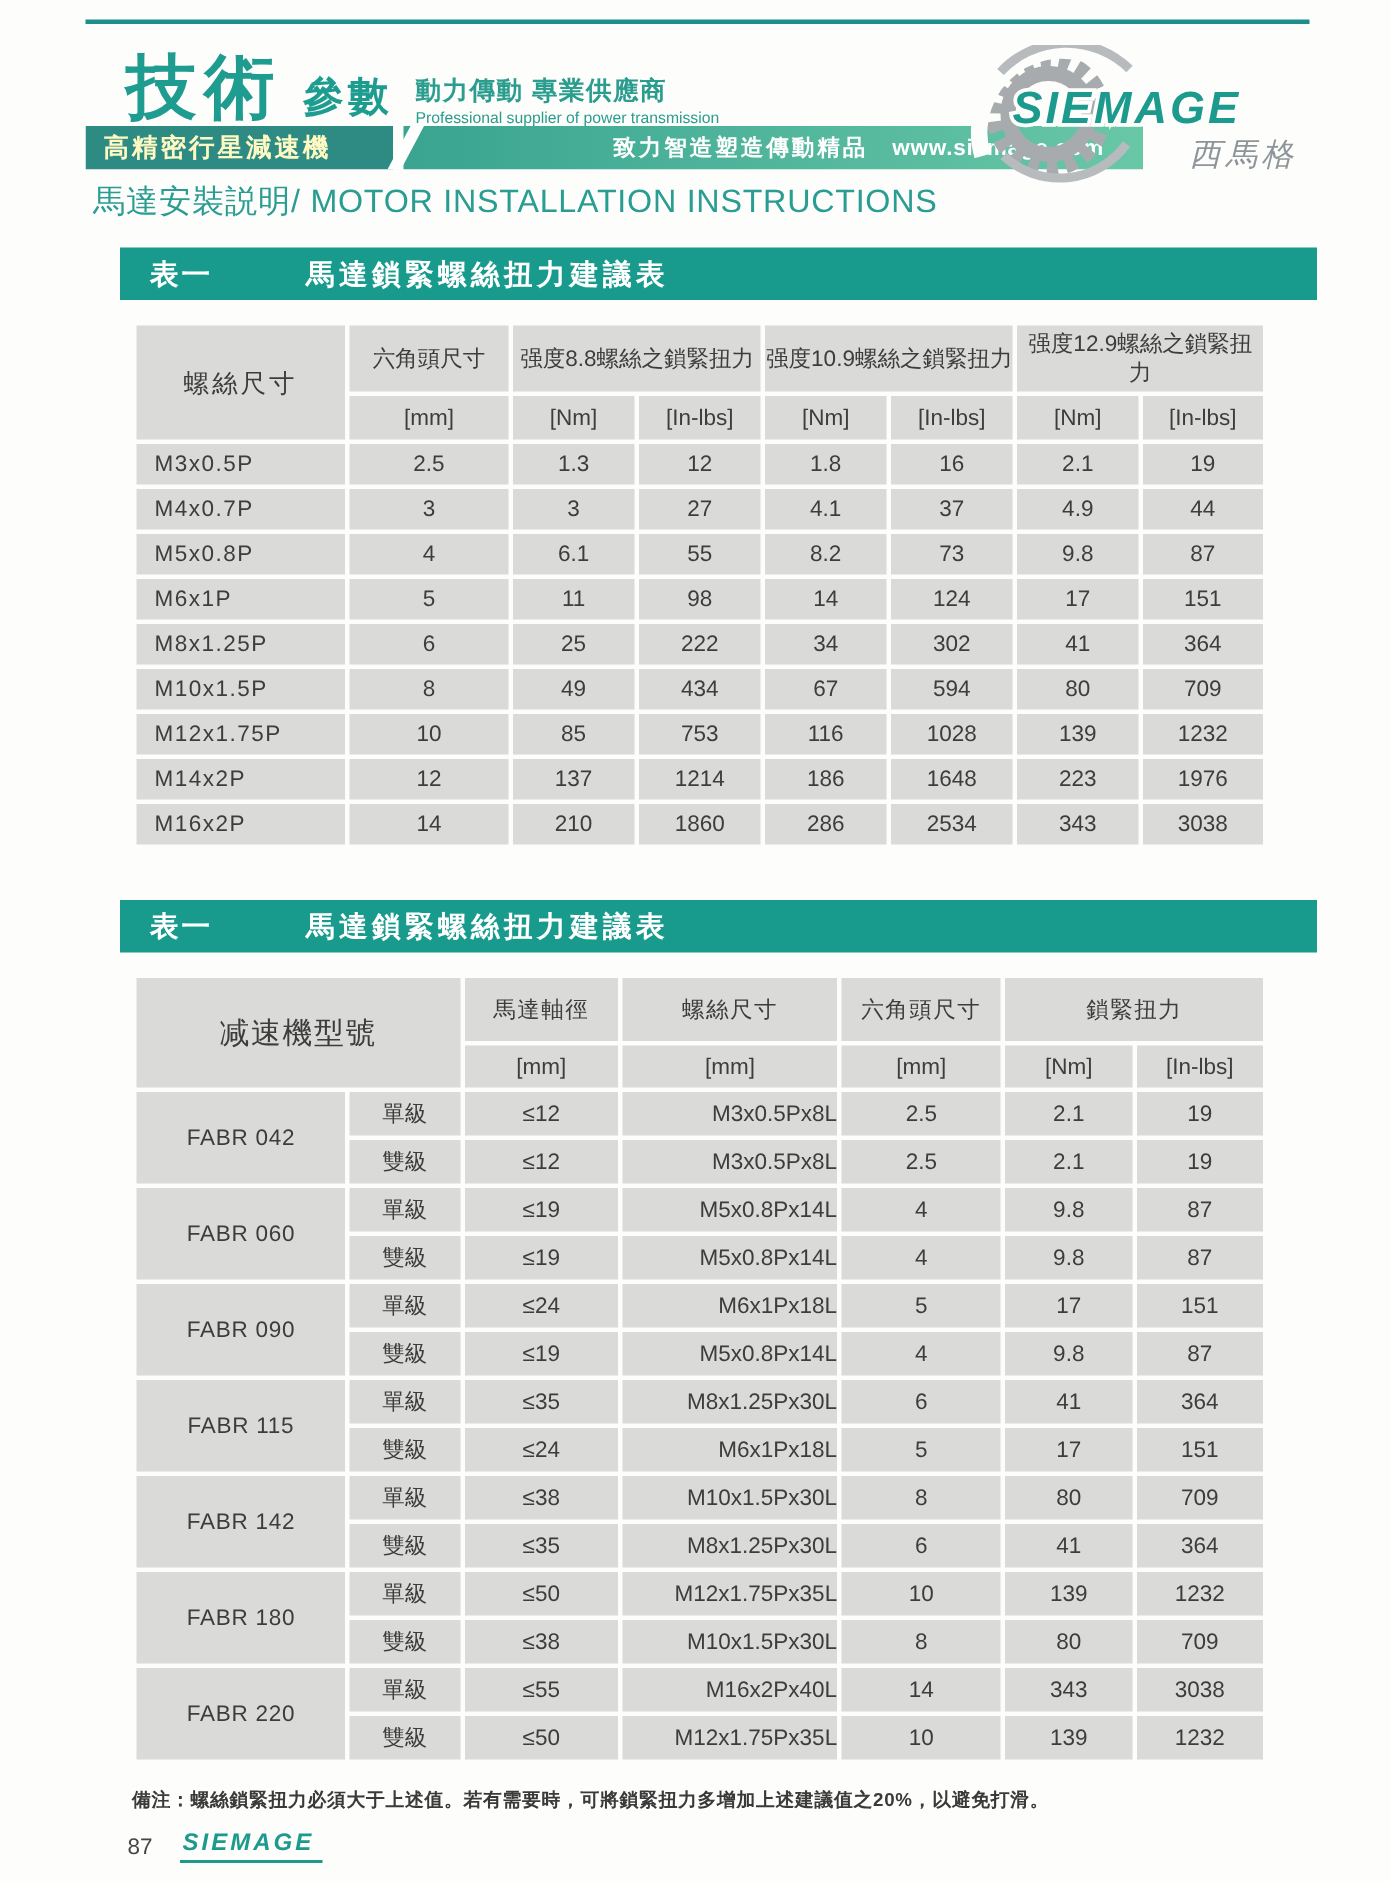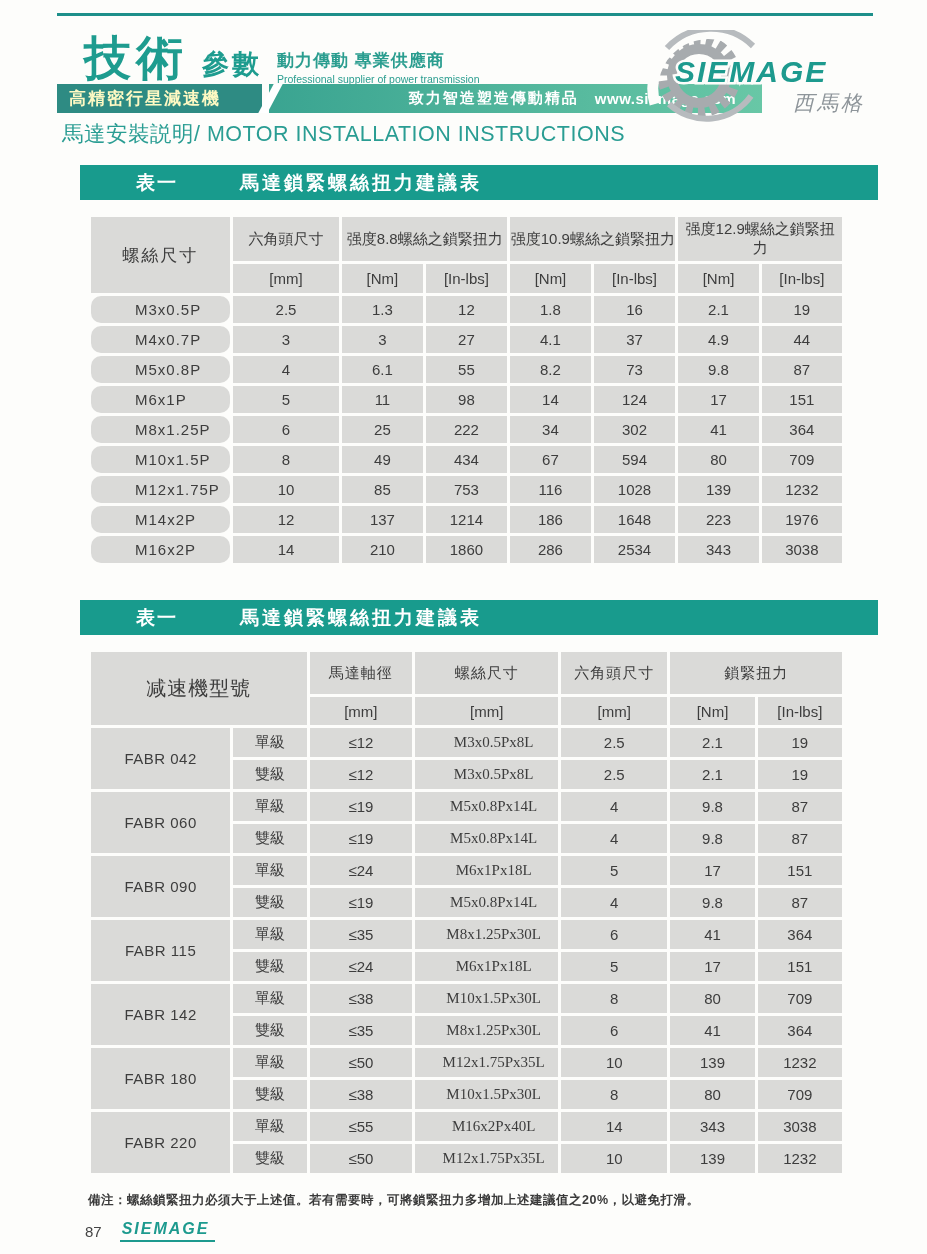--- a/index.html
+++ b/index.html
@@ -22,42 +22,42 @@
   .banner-left span{color:#fef9c3;font-family:"Liberation Serif","DejaVu Serif",serif;font-weight:bold;font-size:17px;letter-spacing:2px;}
   .banner-slash{width:9px;background:#ffffff;transform:skewX(-28deg);margin-left:4px;margin-right:-6px;}
   .banner-right{flex:1;background:linear-gradient(90deg,#3aa491,#68c7a6);display:flex;align-items:center;justify-content:flex-end;padding-right:26px;}
   .banner-right .motto{color:#fff;font-weight:bold;font-size:15px;letter-spacing:2px;}
   .banner-right .url{color:#fff;font-weight:bold;font-size:15px;margin-left:16px;letter-spacing:0.5px;}
   .logo{position:absolute;left:633px;top:30px;width:280px;height:92px;}
   
   .page-title{position:absolute;left:62px;top:119px;font-size:21.5px;color:#2a9d93;letter-spacing:0.5px;}
   
   .tbanner{position:absolute;left:80px;width:798px;height:35px;background:#189b8d;display:flex;align-items:center;}
-  .tbanner .lab{color:#fff;font-weight:bold;font-size:19px;margin-left:56px;letter-spacing:2px;}
+  .tbanner .lab{color:#fff;font-weight:bold;font-size:19px;margin-left:20px;letter-spacing:2px;}
   .tbanner .tit{color:#fff;font-weight:bold;font-size:19px;margin-left:62px;letter-spacing:3px;}
   #t1banner{top:165px;}
   #t2banner{top:600px;}
   
   table{position:absolute;left:88px;border-collapse:separate;border-spacing:3px;table-layout:fixed;}
   #table1{top:214px;width:757px;}
   #table2{top:649px;width:757px;}
   th,td{background:#dadad8;color:#3d3d3d;text-align:center;vertical-align:middle;font-weight:normal;padding:0;}
   th{font-size:15px;}
   td{font-size:15px;}
   #table1 thead tr:first-child th{height:44px;}
   #table1 thead tr:last-child th{height:29px;}
   #table1 tbody td{height:27px;}
   #table1 th.big{font-size:17px;letter-spacing:2px;}
-  #table1 tbody td:first-child{text-align:left;padding-left:44px;letter-spacing:1px;border-radius:10px;}
+  #table1 tbody td:first-child{text-align:left;padding-left:12px;letter-spacing:1px;}
   #table2 thead tr:first-child th{height:42px;letter-spacing:1px;}
   #table2 thead tr:last-child th{height:28px;}
   #table2 tbody td{height:29px;}
   #table2 th.big{font-size:20px;letter-spacing:2px;}
   #table2 td.model{font-size:15px;letter-spacing:0.5px;margin-top:27px;}
-  #table2 td.left{text-align:center;padding-left:14px;font-family:Liberation Serif, serif;}
+  #table2 td.left{text-align:right;padding-left:14px;}
   
   .footnote{position:absolute;left:88px;top:1192px;font-size:12.5px;font-weight:600;color:#3a3a3a;letter-spacing:0.5px;}
   .footer{position:absolute;left:85px;top:1220px;display:flex;align-items:center;}
   .page-num{font-size:15px;color:#444;}
   .footer-logo{margin-left:18px;font-size:16px;font-weight:bold;font-style:italic;color:#1d9a8e;letter-spacing:2px;border-bottom:2px solid #1d9a8e;padding:0 6px 2px 2px;}
 </style>
 </head>
 <body>
 
 <div id="page">

